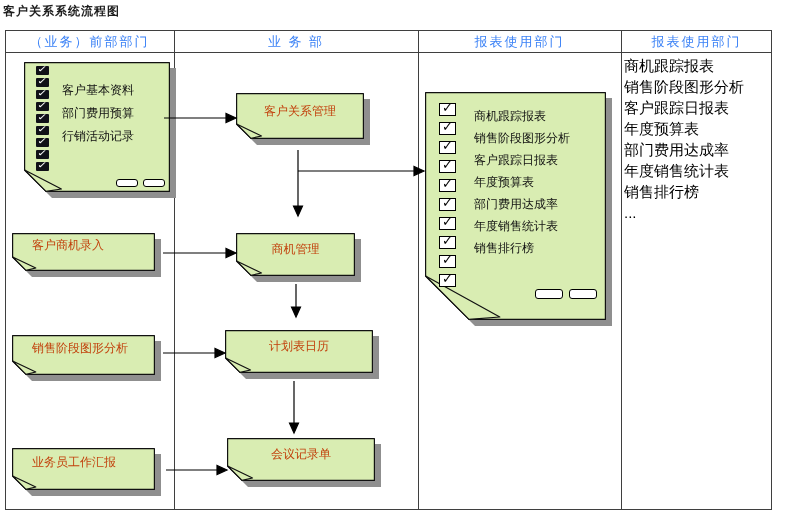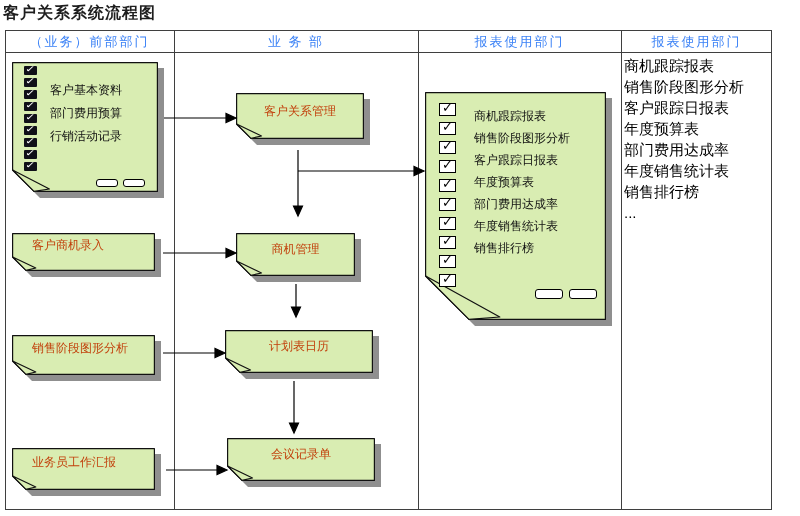--- a/index.html
+++ b/index.html
@@ -1,20 +1,20 @@
 <!DOCTYPE html>
 <html><head>
 <meta charset="utf-8">
 <style>
   html,body{margin:0;padding:0;background:#fff;}
   .canvas{position:relative;width:800px;height:516px;background:#fff;overflow:hidden;
           font-family:"Liberation Sans","DejaVu Sans",sans-serif;color:#000;}
   .abs{position:absolute;}
   
-  .page-title{left:3px;top:3px;font-size:16px;font-weight:bold;color:#1e1e1e;letter-spacing:1px;}
+  .page-title{left:3px;top:3px;font-size:12px;font-weight:bold;color:#1e1e1e;letter-spacing:1px;}
   
   .grid-outer{left:5px;top:30px;width:765px;height:478px;border:1px solid #3f3f3f;}
   .vline{top:30px;height:480px;width:0;border-left:1px solid #3f3f3f;}
   .hline{top:52px;left:5px;width:767px;height:0;border-top:1px solid #3f3f3f;}
   
   .lane-h{top:32px;height:19px;line-height:19px;text-align:center;font-size:13px;color:#3b82f6;letter-spacing:2px;}
   
   .note{position:absolute;z-index:2;}
   .note-bg{position:absolute;left:0;top:0;overflow:visible;pointer-events:none;z-index:0;}
   .note-label{position:relative;z-index:1;width:100%;height:100%;display:flex;align-items:center;
@@ -54,21 +54,21 @@
   <div class="abs vline" style="left:174px;"></div>
   <div class="abs vline" style="left:418px;"></div>
   <div class="abs vline" style="left:621px;"></div>
   <div class="abs hline"></div>
 
   <div class="abs lane-h" style="left:5px;width:169px;">（业务）前部部门</div>
   <div class="abs lane-h" style="left:174px;width:244px;">业 务 部</div>
   <div class="abs lane-h" style="left:418px;width:203px;">报表使用部门</div>
   <div class="abs lane-h" style="left:621px;width:151px;">报表使用部门</div>
 
-  <div class="note" style="left:12px;top:62px;width:150px;height:130px;">
+  <div class="note" style="left:24px;top:62px;width:150px;height:130px;padding-left:8px;">
       <svg class="note-bg" width="154" height="138">
         <polygon points="6,6 152,6 152,136 28,136 6,114" fill="#8f8f8f"></polygon>
         <polygon points="0.6,0.6 145.4,0.6 145.4,129.4 22,129.4 0.6,108" fill="#d9edb2" stroke="#111111" stroke-width="1.2" stroke-linejoin="round"></polygon>
         <polygon points="0.6,108 22,129.4 37.4,127" fill="#d9edb2" stroke="#111111" stroke-width="1.2" stroke-linejoin="round"></polygon>
       </svg>
     <div class="cb-col" style="left:12px;top:4px;">
       <span class="cb-dark"></span>
       <span class="cb-dark"></span>
       <span class="cb-dark"></span>
       <span class="cb-dark"></span>

